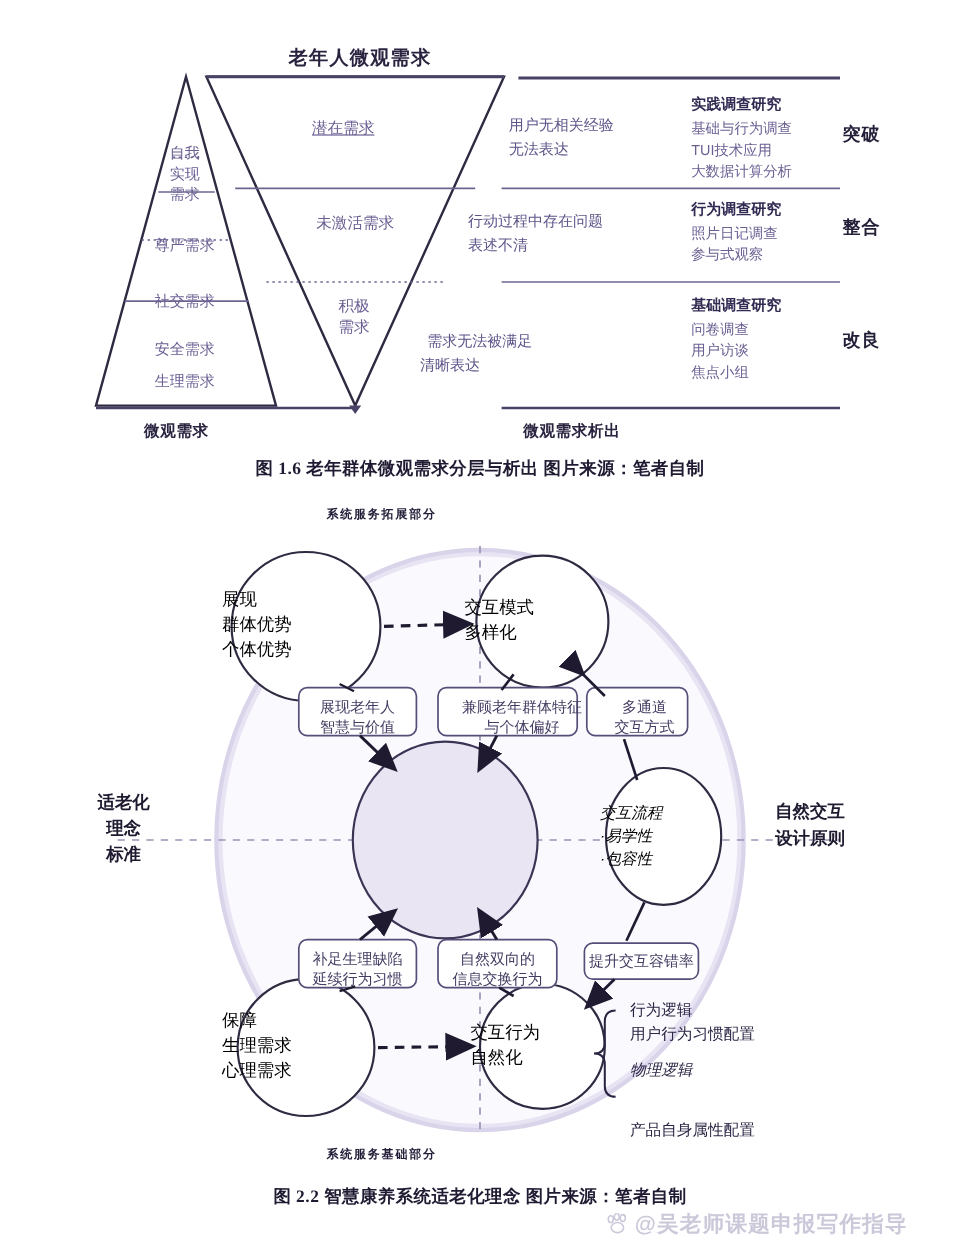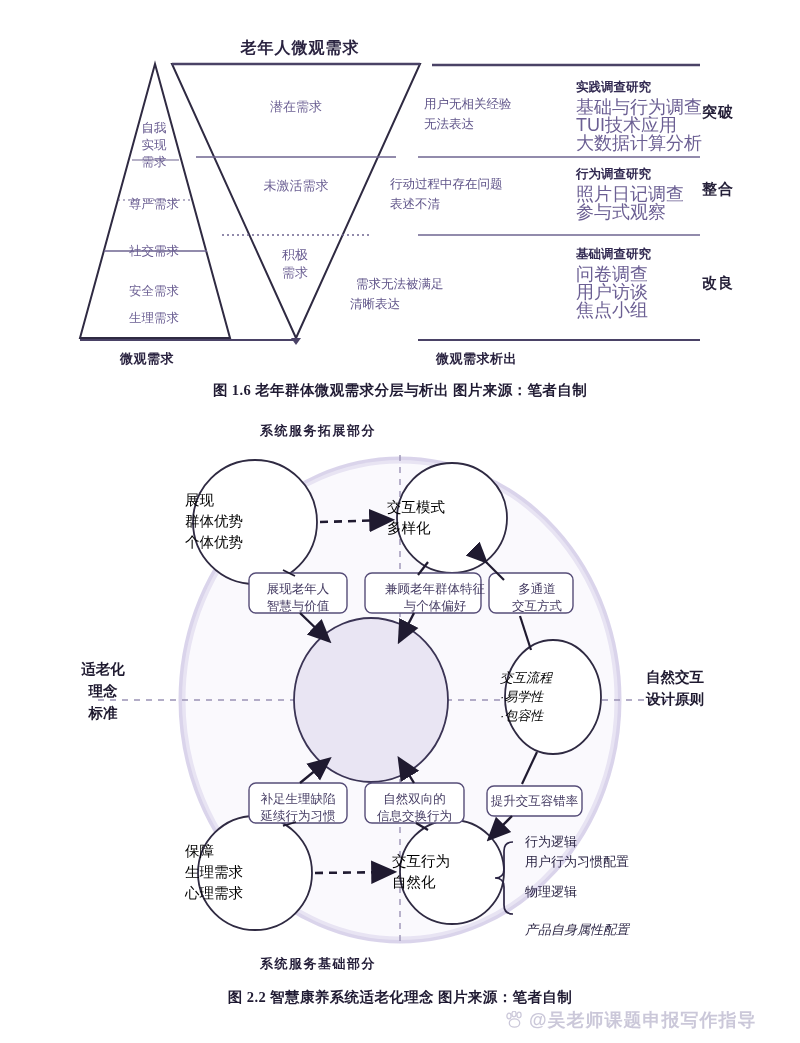--- a/index.html
+++ b/index.html
@@ -64,21 +64,21 @@
   .res-block { position: absolute; white-space: nowrap; }
   .res-head {
     color: #322a52;
     font-size: 12.5px;
     font-weight: bold;
     line-height: 19px;
     margin-bottom: 1px;
   }
   .res-item {
     color: #6b5f93;
-    font-size: 18px;
+    font-size: 12px;
     line-height: 18px;
   }
 
   
   .stage-label {
     position: absolute;
     color: #241f38;
     font-size: 15px;
     font-weight: bold;
     letter-spacing: 1px;
@@ -105,21 +105,21 @@
   }
 
   
   #fig2 { position: absolute; left: 0; top: 400px; width: 800px; height: 643px; }
   #fig2 .fig2-svg { position: absolute; left: 0; top: 0; }
 
   .f2-top-title, .f2-bot-title {
     position: absolute;
     width: 636px;
     text-align: center;
-    font-size: 13px;
+    font-size: 10px;
     font-weight: bold;
     color: #231d38;
     letter-spacing: 1.5px;
   }
 
   .node-text {
     position: absolute;
     text-align: left;
     font-size: 14.5px;
     line-height: 21px;
@@ -215,21 +215,21 @@
   <div class="f1-title">老年人微观需求</div>
 
   <div class="pyr-label" style="left:104px; top:120px; width:100px; white-space:pre;">自我
 实现
 需求</div>
   <div class="pyr-label" style="left:104px; top:196px; width:100px;">尊严需求</div>
   <div class="pyr-label" style="left:104px; top:243px; width:100px;">社交需求</div>
   <div class="pyr-label" style="left:104px; top:283px; width:100px;">安全需求</div>
   <div class="pyr-label" style="left:104px; top:310px; width:100px;">生理需求</div>
 
-  <div class="fun-label" style="left:236px; top:98px; width:120px;">潜在需求</div>
+  <div class="fun-label" style="left:226px; top:98px; width:120px;text-decoration:underline;">潜在需求</div>
   <div class="fun-label" style="left:236px; top:177px; width:120px;">未激活需求</div>
   <div class="fun-label" style="left:250px; top:246px; width:90px; white-space:pre;">积极
 需求</div>
 
   <div class="mid-label" style="left:424px; top:94px;">用户无相关经验</div>
   <div class="mid-label" style="left:424px; top:114px;">无法表达</div>
 
   <div class="mid-label" style="left:390px; top:174px;">行动过程中存在问题</div>
   <div class="mid-label" style="left:390px; top:194px;">表述不清</div>
 
@@ -350,22 +350,22 @@
   <div class="box-text" style="left:487px; top:393px; width:95px;">提升交互容错率</div>
 
   <div class="side-label" style="left:60px; top:258px; width:86px; white-space:pre;">适老化
 理念
 标准</div>
   <div class="side-label" style="left:620px; top:266px; width:110px; white-space:pre;">自然交互
 设计原则</div>
 
   <div class="brace-text" style="left:525px; top:432px;">行为逻辑</div>
   <div class="brace-text" style="left:525px; top:452px;">用户行为习惯配置</div>
-  <div class="brace-text" style="left:525px; top:482px;">物理逻辑</div>
-  <div class="brace-text" style="left:525px; top:520px;font-style:italic;">产品自身属性配置</div>
+  <div class="brace-text" style="left:525px; top:482px;font-style:italic;">物理逻辑</div>
+  <div class="brace-text" style="left:525px; top:532px;">产品自身属性配置</div>
 
   <div class="f2-bot-title" style="top:555px;">系统服务基础部分</div>
 
   <div class="fig-caption" style="top:588px;">图 2.2 智慧康养系统适老化理念 图片来源：笔者自制</div>
 </div>
 
 <div id="watermark">
   <svg class="paw" width="20" height="18" viewBox="0 0 20 18">
     <ellipse cx="4" cy="5" rx="2.1" ry="2.8" fill="none" stroke="#c9c6d8" stroke-width="1.3"></ellipse>
     <ellipse cx="9" cy="3" rx="2.1" ry="2.8" fill="none" stroke="#c9c6d8" stroke-width="1.3"></ellipse>

